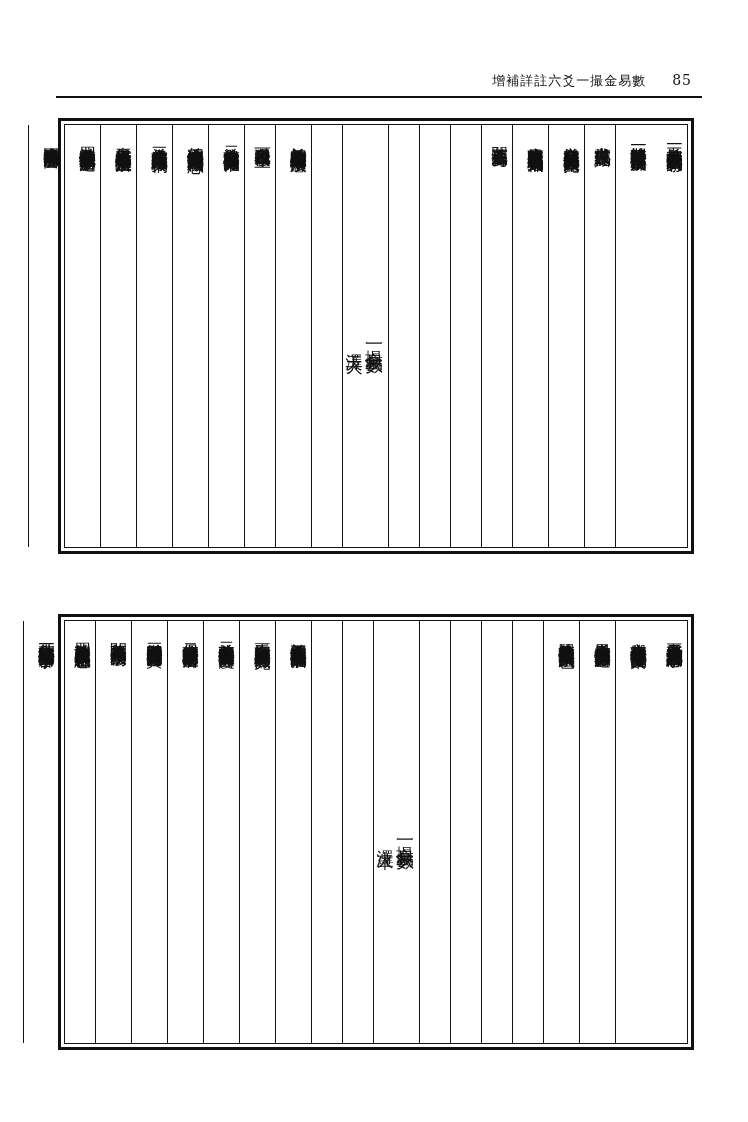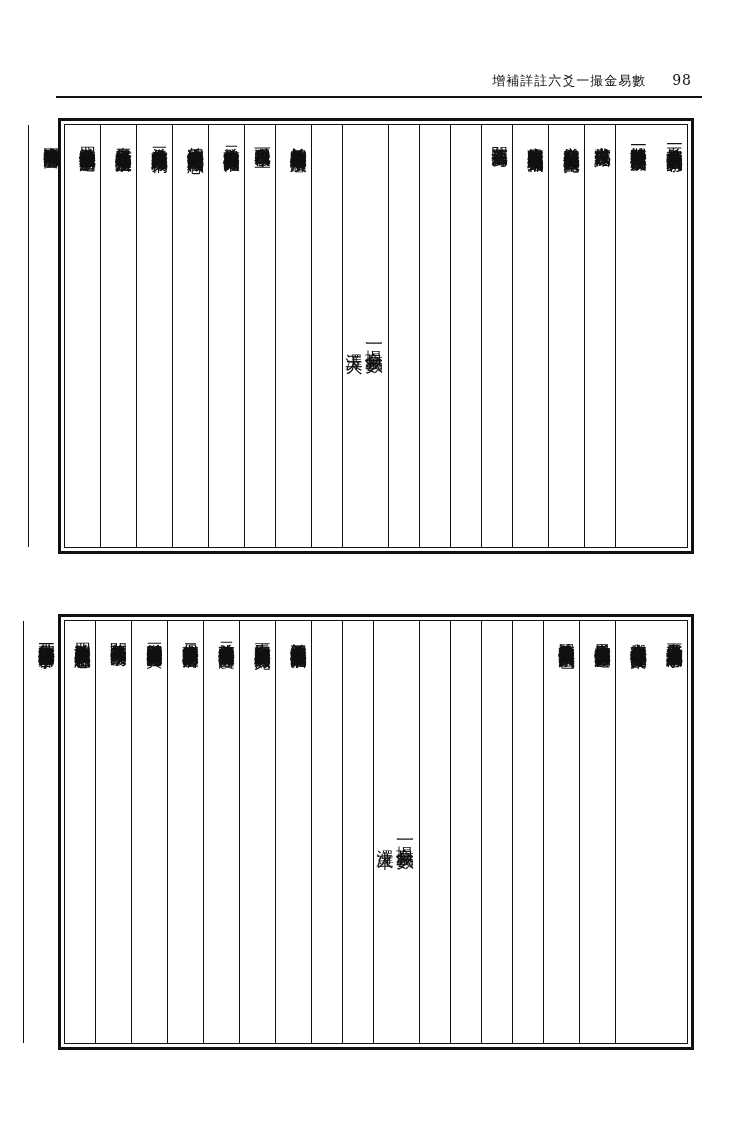--- a/index.html
+++ b/index.html
@@ -113,21 +113,21 @@
     display: flex;
     flex-direction: column;
     align-items: center;
   }
 </style>
 </head>
 <body>
 
 <div class="page-header">
   <span class="hdr-title">增補詳註六爻一撮金易數</span>
-  <span class="hdr-page">98</span>
+  <span class="hdr-page">85</span>
 </div>
 <div class="header-rule"></div>
 
 <div class="frame" id="frame-top">
   <div class="frame-inner">
 
     <div class="col wide">
         <span class="txt">五爻一堆草裡蛙鳴鼓三犬巢邊吠家剝厲有</span>
       </div>
     <div class="col wide">

